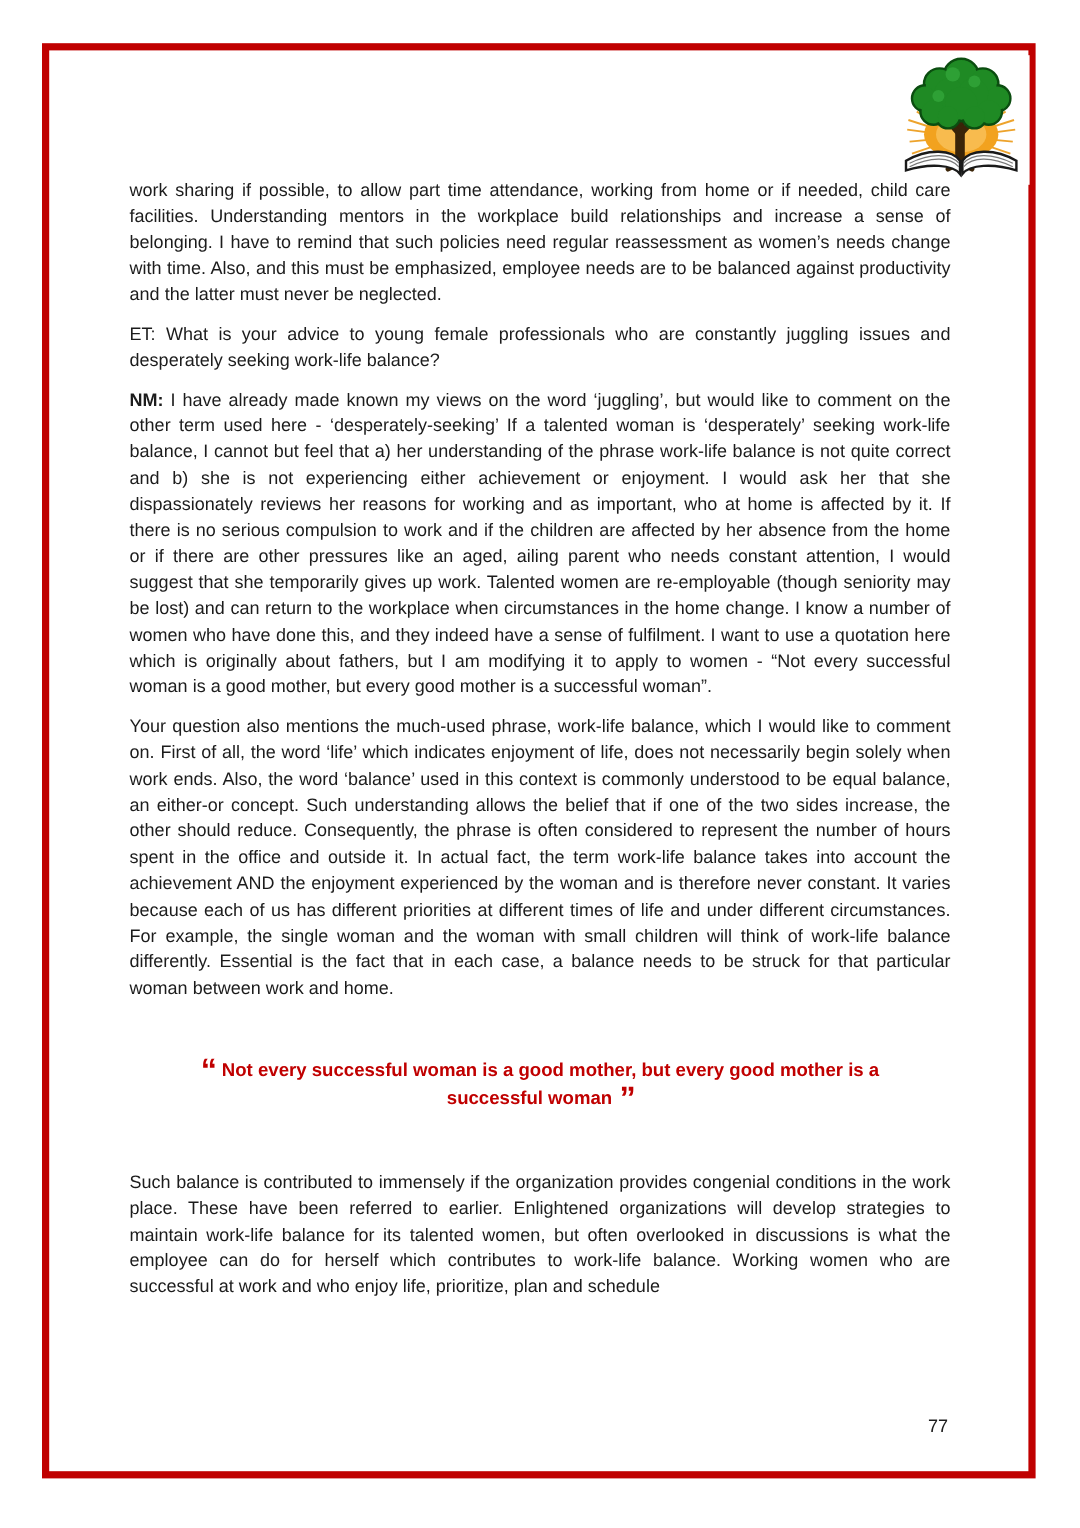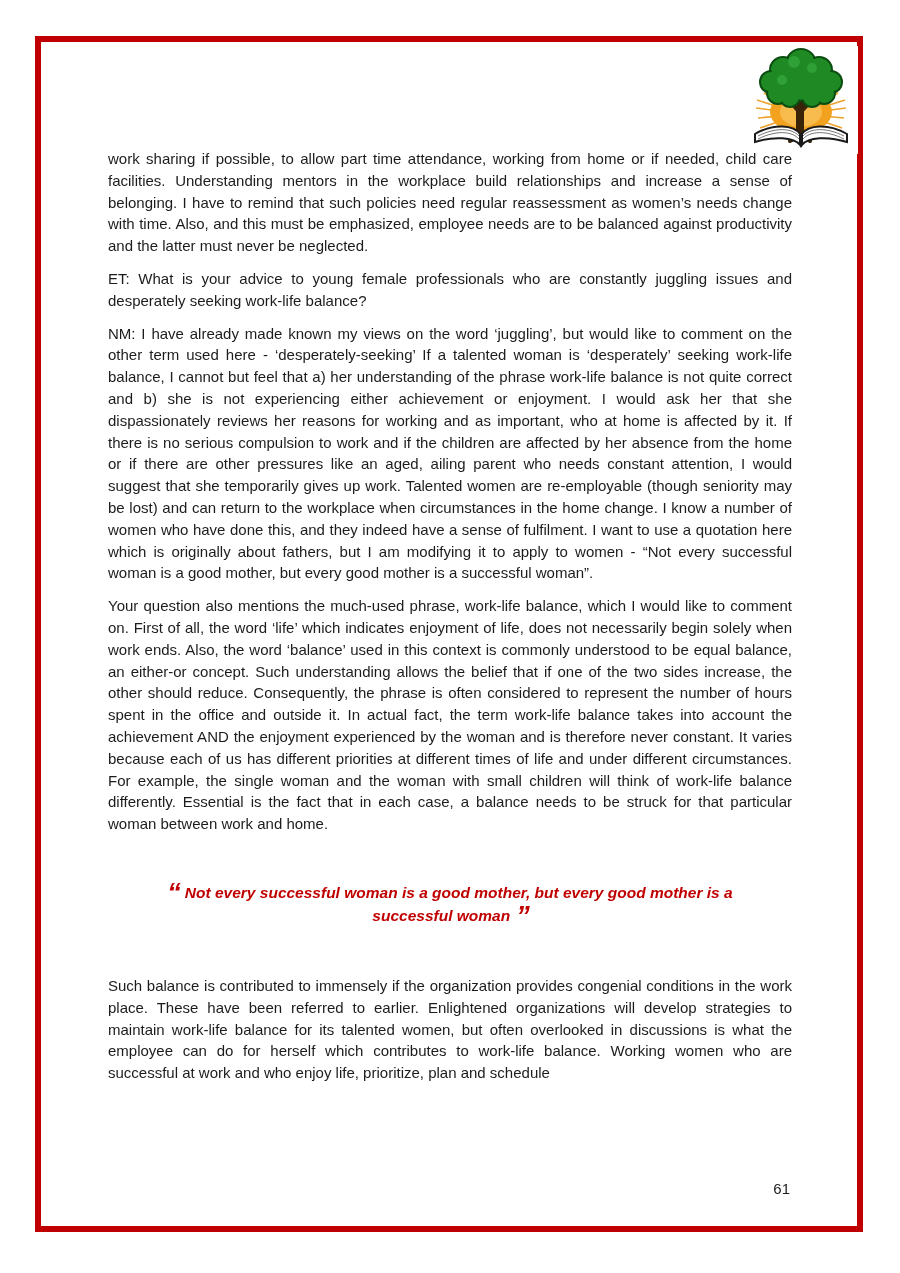--- a/index.html
+++ b/index.html
@@ -38,29 +38,28 @@
     top: 148px;
     width: 684px;
     color: #1c1c1c;
     font-size: 15px;
     line-height: 21.8px;
     text-align: justify;
   }
   .content p {
     margin: 0 0 11px 0;
   }
-  .bold { font-weight: normal; }
+  .bold { font-weight: bold; }
   .question { font-weight: normal; }
   .pull-quote-wrap {
     margin: 46px auto 48px auto;
     width: 620px;
     text-align: center;
     color: #c00000;
     font-weight: bold;
-    font-style: italic;
     font-size: 15.5px;
     line-height: 23px;
   }
   .quote-mark {
     font-size: 27px;
     line-height: 0;
     vertical-align: -4px;
     letter-spacing: -2px;
   }
   .quote-mark.open { margin-right: 6px; }
@@ -170,15 +169,15 @@
     <p><span class="bold">NM:</span> <span>I have already made known my views on the word ‘juggling’, but would like to comment on the other term used here - ‘desperately-seeking’ If a talented woman is ‘desperately’ seeking work-life balance, I cannot but feel that a) her understanding of the phrase work-life balance is not quite correct and b) she is not experiencing either achievement or enjoyment. I would ask her that she dispassionately reviews her reasons for working and as important, who at home is affected by it. If there is no serious compulsion to work and if the children are affected by her absence from the home or if there are other pressures like an aged, ailing parent who needs constant attention, I would suggest that she temporarily gives up work. Talented women are re-employable (though seniority may be lost) and can return to the workplace when circumstances in the home change. I know a number of women who have done this, and they indeed have a sense of fulfilment. I want to use a quotation here which is originally about fathers, but I am modifying it to apply to women - “Not every successful woman is a good mother, but every good mother is a successful woman”.</span></p>
 
     <p>Your question also mentions the much-used phrase, work-life balance, which I would like to comment on. First of all, the word ‘life’ which indicates enjoyment of life, does not necessarily begin solely when work ends. Also, the word ‘balance’ used in this context is commonly understood to be equal balance, an either-or concept. Such understanding allows the belief that if one of the two sides increase, the other should reduce. Consequently, the phrase is often considered to represent the number of hours spent in the office and outside it. In actual fact, the term work-life balance takes into account the achievement AND the enjoyment experienced by the woman and is therefore never constant. It varies because each of us has different priorities at different times of life and under different circumstances. For example, the single woman and the woman with small children will think of work-life balance differently. Essential is the fact that in each case, a balance needs to be struck for that particular woman between work and home.</p>
 
     <div class="pull-quote-wrap" style="color: rgb(192, 0, 0);"><span class="quote-mark open">“</span><span>Not every successful woman is a good mother, but every good mother is a successful woman</span><span class="quote-mark close">”</span></div>
 
     <p>Such balance is contributed to immensely if the organization provides congenial conditions in the work place. These have been referred to earlier. Enlightened organizations will develop strategies to maintain work-life balance for its talented women, but often overlooked in discussions is what the employee can do for herself which contributes to work-life balance. Working women who are successful at work and who enjoy life, prioritize, plan and schedule</p>
 
   </div>
 
-  <div class="page-number">61</div>
+  <div class="page-number">77</div>
 
 </div>
 
 </body></html>

